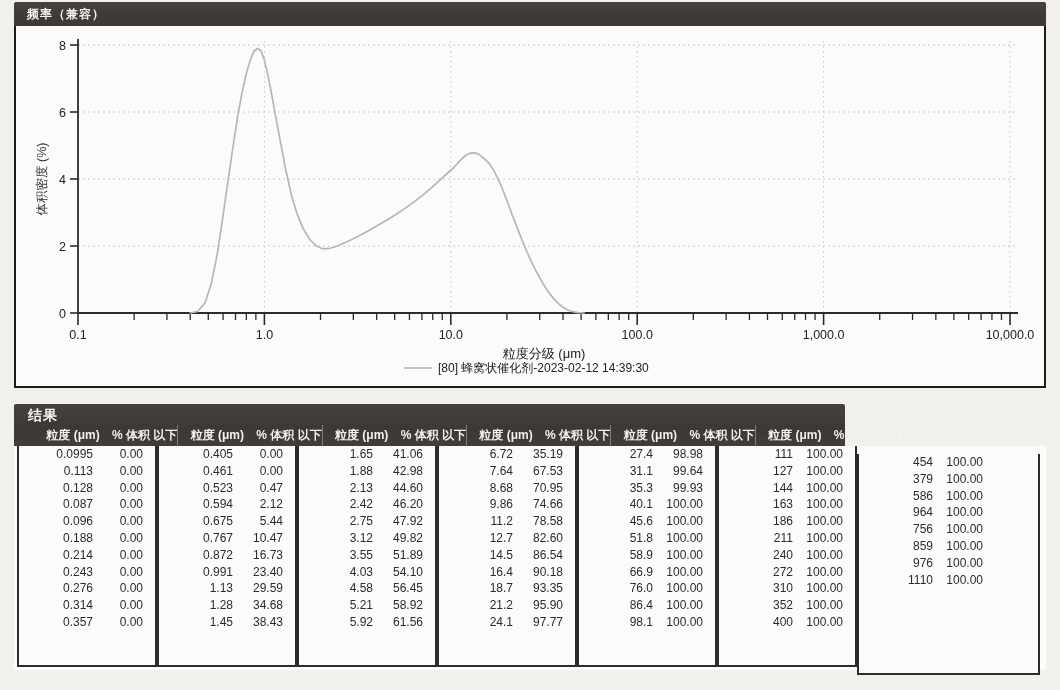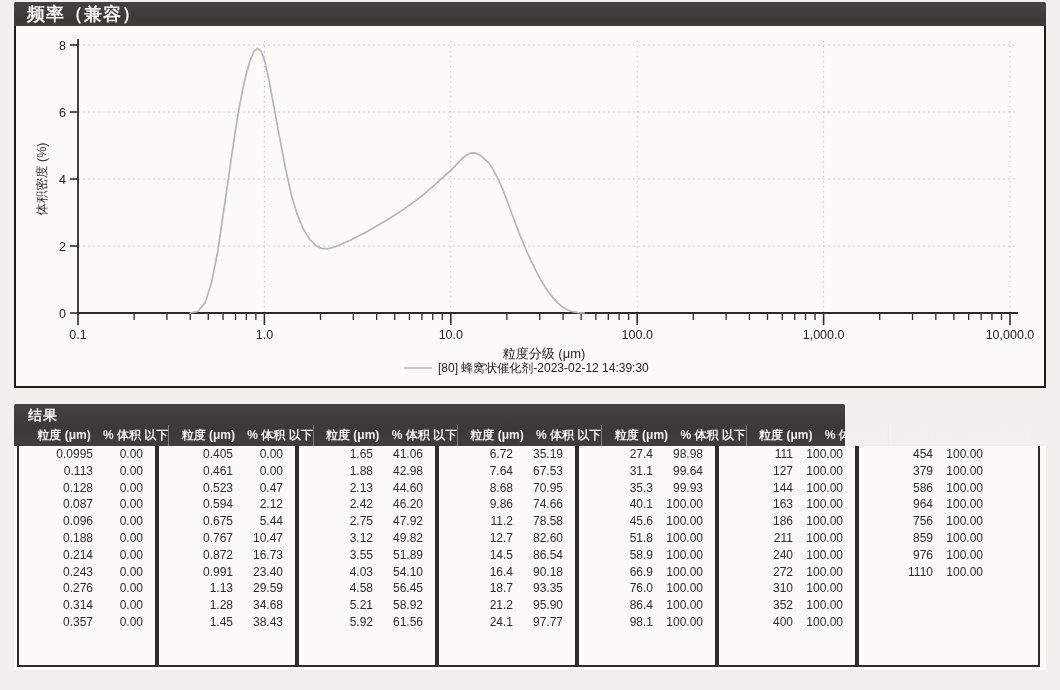--- a/index.html
+++ b/index.html
@@ -5,61 +5,61 @@
   html,body{margin:0;padding:0;}
   body{
     width:1060px;height:690px;position:relative;overflow:hidden;
     background:#f2f0ec;
     font-family:"Liberation Sans","DejaVu Sans",sans-serif;
     color:#2b2b2b;
   }
   .panel-title{
     position:absolute;left:14px;width:1032px;height:32px;
     background:linear-gradient(180deg,#46423f 0%,#3c3936 55%,#423e3b 100%);
-    color:#f5f4f1;font-size:18px;font-weight:bold;
+    color:#f5f4f1;font-size:12px;font-weight:bold;
     line-height:24px;padding-left:13px;box-sizing:border-box;
     letter-spacing:1px;border-radius:2px 2px 0 0;
   }
   #chart-title-bar{top:2px;}
   #chart-body{
     position:absolute;left:14px;top:26px;width:1032px;height:362px;
     background:#fcfbf9;border:2px solid #1e1c1a;border-top:none;box-sizing:border-box;
   }
   #results-header{
     position:absolute;left:14px;top:404px;width:831px;height:42px;
     background:linear-gradient(180deg,#45413e 0%,#3b3835 60%,#413d3a 100%);
     box-sizing:border-box;border-radius:2px 2px 0 0;
   }
   #results-title{
     color:#f5f4f1;font-size:14px;font-weight:bold;line-height:19px;
     padding:2px 0 0 14px;letter-spacing:1px;
   }
   #results-colheads{
-    display:flex;padding-left:11px;height:21px;align-items:center;
+    display:flex;padding-left:20px;height:21px;align-items:center;
   }
   .head-group{
     display:flex;height:100%;align-items:center;box-sizing:border-box;
     color:#f2f1ee;font-size:12px;font-weight:bold;white-space:nowrap;
   }
   .head-group + .head-group{border-left:1px solid rgba(255,255,255,0.35);}
   .head-size{flex:0 0 78px;text-align:center;}
   .head-pct{flex:0 0 58px;text-align:center;}
   #results-bg{
     position:absolute;left:14px;top:446px;width:1032px;height:224px;
     background:#fcfbf9;
   }
   #results-groups{
     position:absolute;left:14px;top:446px;width:1032px;height:221px;
     display:flex;padding-left:3px;box-sizing:border-box;
   }
   .data-group{
     flex:0 0 140px;box-sizing:border-box;height:221px;
     border:2px solid #2e2c2a;border-top:none;background:#fcfbf9;
   }
-  .data-group:last-child{flex:0 0 183px;}
+  .data-group:last-child{flex:0 0 183px;margin-top:8px;}
   .data-row{display:flex;height:16.8px;line-height:16.8px;font-size:12px;}
   .cell-size{flex:0 0 74px;text-align:right;}
   .cell-pct{flex:0 0 50px;text-align:right;}
   svg text{font-family:"Liberation Sans","DejaVu Sans",sans-serif;}
 </style>
 </head>
 <body>
 
 <div class="panel-title" id="chart-title-bar">频率（兼容）</div>
 

